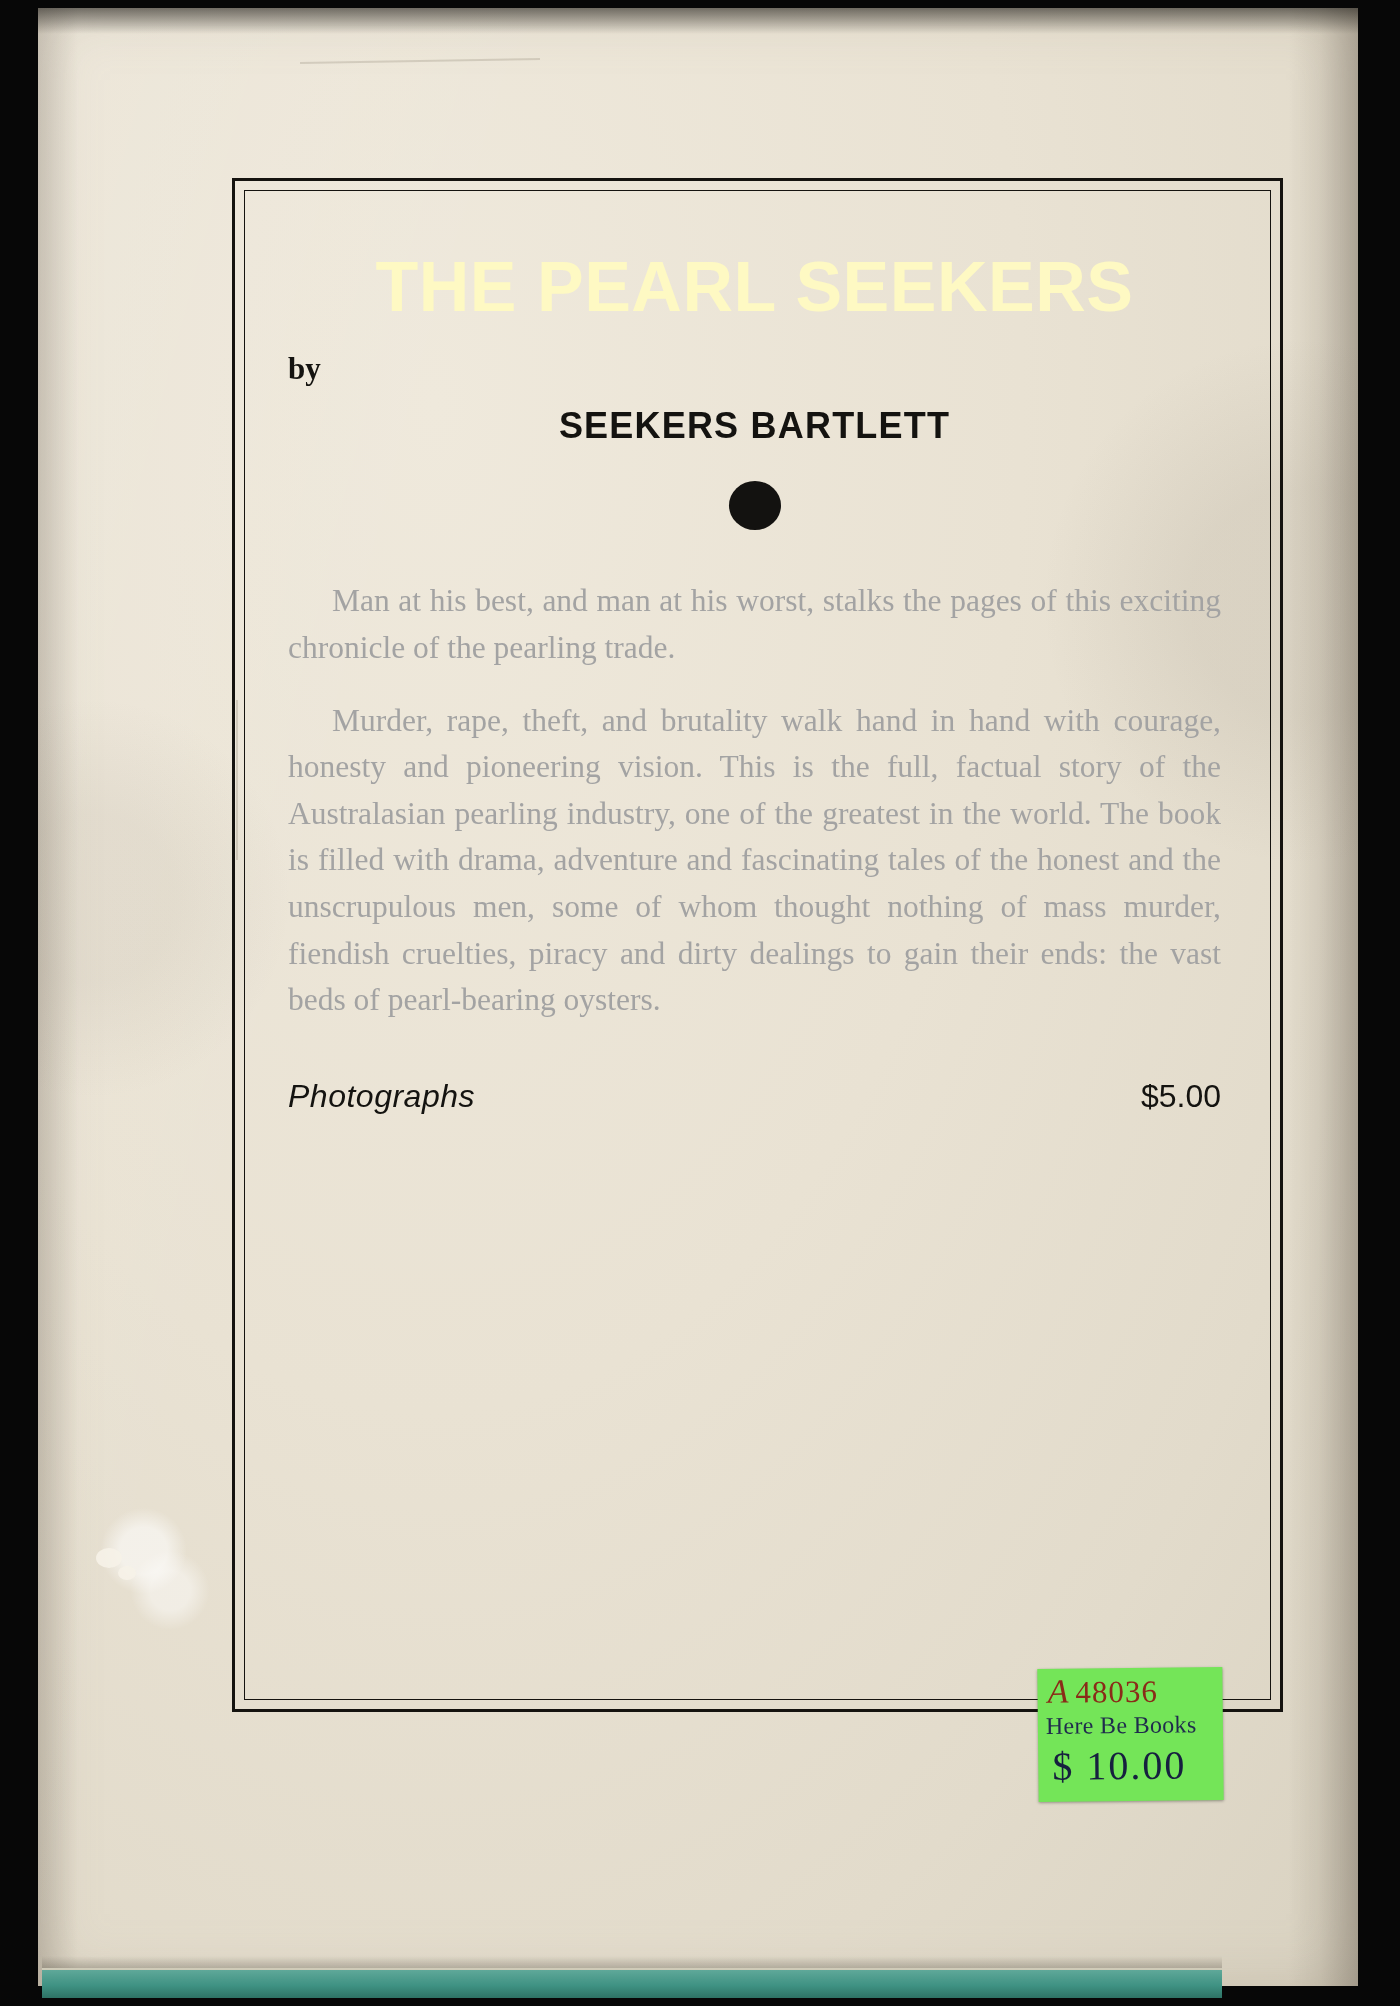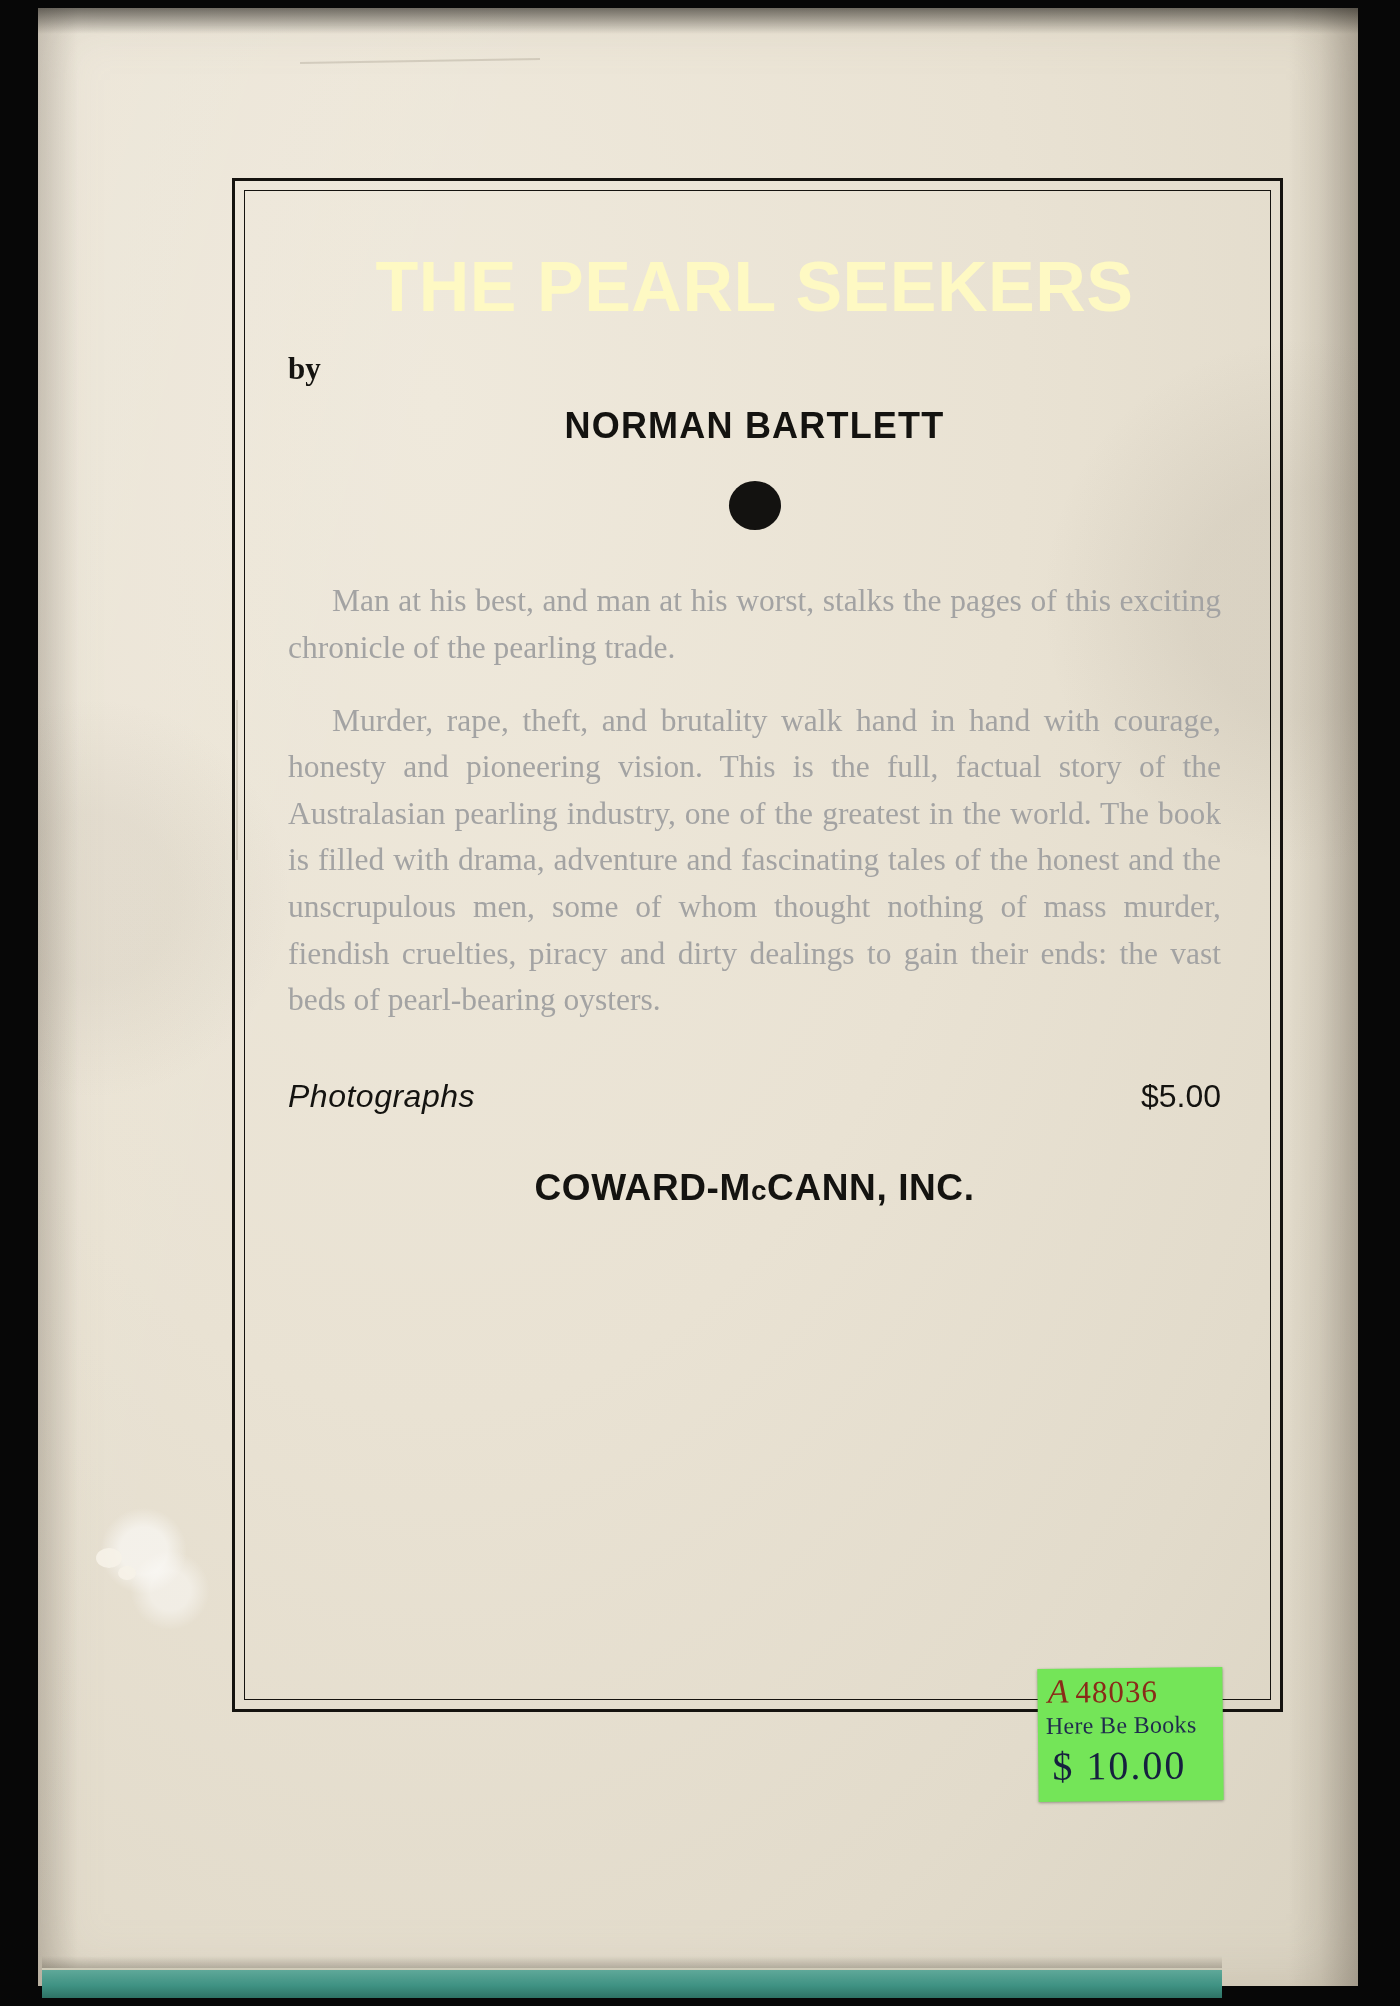--- a/index.html
+++ b/index.html
@@ -281,39 +281,36 @@
 <div class="frame-outer">
   <div class="frame-inner"></div>
 </div>
 
 <div class="content">
 
   <div class="title">THE PEARL SEEKERS</div>
 
   <div class="by">by</div>
 
-  <div class="author">NORMAN BARTLETT</div>
+  <div class="author">SEEKERS BARTLETT</div>
 
   <div class="dot-wrap">
     <span class="dot"></span>
   </div>
 
   <div class="blurb">
     <p>Man at his best, and man at his worst, stalks the pages of this exciting chronicle of the pearling trade.</p>
     <p>Murder, rape, theft, and brutality walk hand in hand with courage, honesty and pioneering vision. This is the full, factual story of the Australasian pearling industry, one of the greatest in the world. The book is filled with drama, adventure and fascinating tales of the honest and the unscrupulous men, some of whom thought nothing of mass murder, fiendish cruelties, piracy and dirty dealings to gain their ends: the vast beds of pearl-bearing oysters.</p>
   </div>
 
   <div class="footline">
     <span class="photographs">Photographs</span>
     <span class="price">$5.00</span>
   </div>
 
-  <div class="publisher">
-    <span>COWARD-M</span><span class="sc">c</span><span>CANN, INC.</span>
-  </div>
 
 </div>
 
 <div class="sticker">
   <div class="sticker-code">
     <span class="a">A</span><span>48036</span>
   </div>
   <div class="sticker-shop">Here Be Books</div>
   <div class="sticker-price">
     <span class="dollar">$</span><span>10.00</span>

